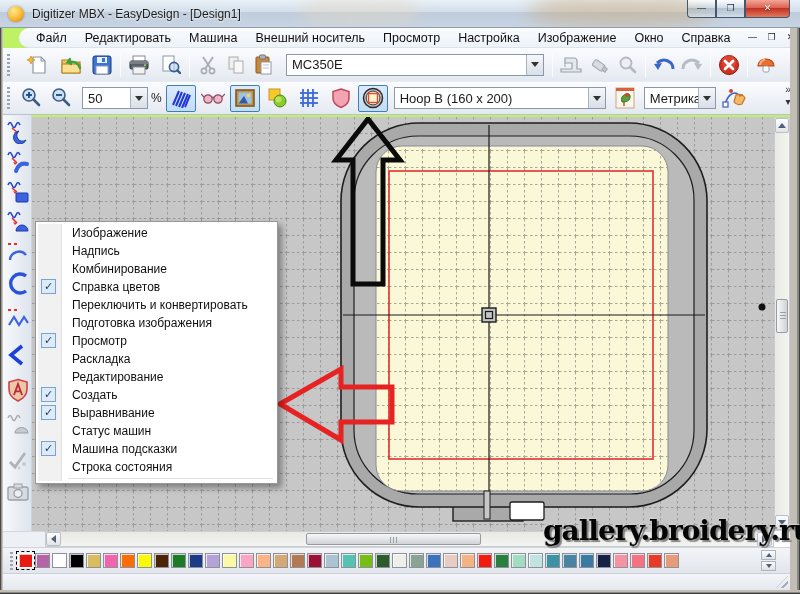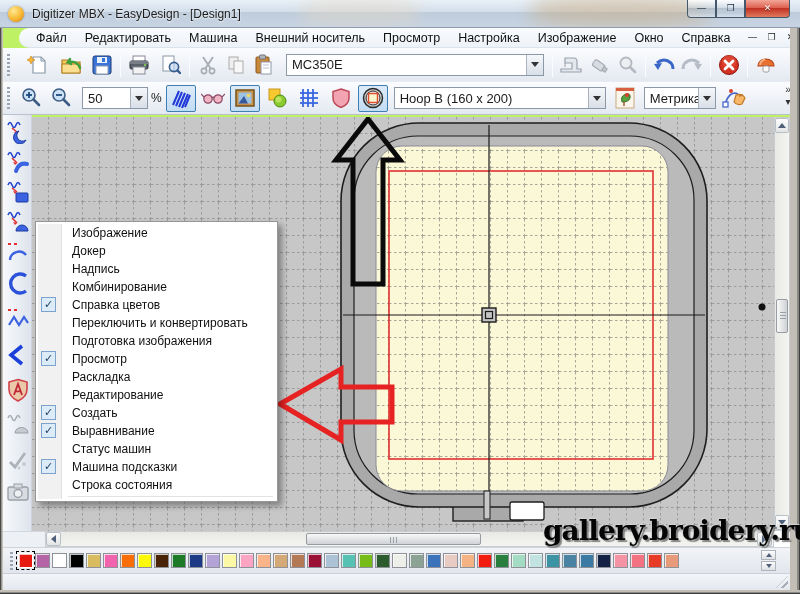--- a/index.html
+++ b/index.html
@@ -464,23 +464,20 @@
       <polygon points="336,2 368,43 351,43 351,167 321,167 321,43 304,43" fill="none" stroke="#0A0A0A" stroke-width="5" stroke-linejoin="miter"></polygon>
       <polygon points="248,287 309,252 309,270 360,270 360,305 309,305 309,323" fill="none" stroke="#E62222" stroke-width="5" stroke-linejoin="miter"></polygon>
     </svg>
   </div>
 
   <div class="ctx-menu">
     <div class="gutterbg"></div>
     <div id="ctx-items" style="position:relative;">
         <div class="ctx-row">
           <div class="ctx-label">Изображение</div>
-        </div>
-        <div class="ctx-row">
-          <div class="ctx-label">Докер</div>
         </div>
         <div class="ctx-row">
           <div class="ctx-label">Надпись</div>
         </div>
         <div class="ctx-row">
           <div class="ctx-label">Комбинирование</div>
         </div>
         <div class="ctx-row">
           <div class="ctx-check">✓</div>
           <div class="ctx-label">Справка цветов</div>

